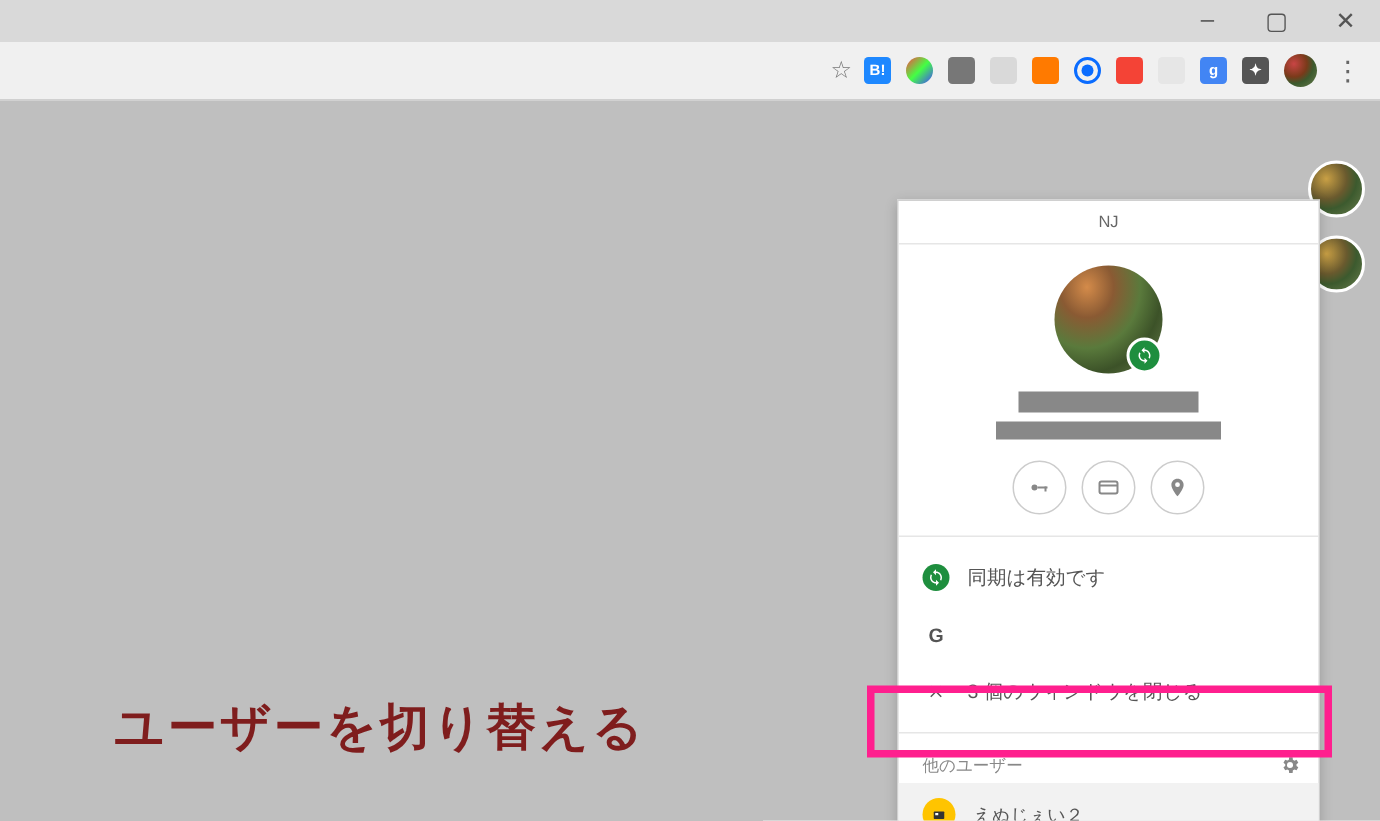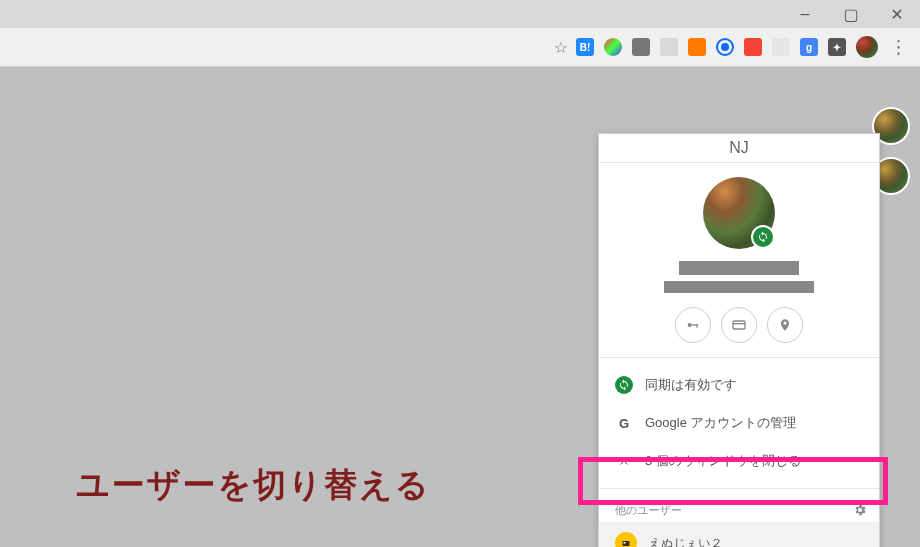--- a/index.html
+++ b/index.html
@@ -23,21 +23,21 @@
   .ext.g{background:#4285F4}
   .ext.puzzle{background:#555}
   .avatar-small{width:22px;height:22px;border-radius:50%;background:radial-gradient(circle at 30% 30%,#c94545 0%,#7a3a1a 40%,#3c5a2e 60%,#6a7d4d 100%)}
   .kebab{width:28px;text-align:center;color:#666;font-size:18px;letter-spacing:-1px}
   .content{position:relative;height:calc(547px - 28px - 38px);background:#bfbfbf}
   .mini-avatars{position:absolute;right:10px;top:40px;display:flex;flex-direction:column;gap:12px}
   .mini-avatar{width:34px;height:34px;border-radius:50%;background:radial-gradient(circle at 30% 30%,#c9a045 0%,#6a5a2e 40%,#3c5a2e 60%,#6a7d4d 100%);border:2px solid #fff}
   .big-text{position:absolute;left:76px;bottom:40px;color:#7f1d1d;font-weight:800;font-size:33px;letter-spacing:2px}
   
   .dropdown{position:absolute;right:40px;top:66px;width:280px;background:#fff;border:1px solid #d0d0d0;box-shadow:0 2px 8px rgba(0,0,0,.2);z-index:10}
-  .dd-header{height:28px;display:flex;align-items:center;justify-content:center;border-bottom:1px solid #e6e6e6;color:#666;font-size:16px}
+  .dd-header{height:28px;display:flex;align-items:center;justify-content:center;border-bottom:1px solid #e6e6e6;color:#666;font-size:11px}
   .dd-profile{display:flex;flex-direction:column;align-items:center;padding:14px 0 10px}
   .dd-avatar{width:72px;height:72px;border-radius:50%;position:relative;background:radial-gradient(ellipse at 30% 20%,#d48b4a 0%,#8a5a33 25%,#5a7a3c 50%,#3c5228 70%,#6a7d4d 100%)}
   .dd-avatar-badge{position:absolute;right:0;bottom:0;width:20px;height:20px;border-radius:50%;background:#1e8e3e;display:flex;align-items:center;justify-content:center;border:2px solid #fff}
   .dd-avatar-badge svg{width:12px;height:12px;fill:#fff}
   .redact1{width:120px;height:14px;background:#888;margin-top:12px}
   .redact2{width:150px;height:12px;background:#888;margin-top:6px}
   .dd-buttons{display:flex;gap:10px;margin-top:14px}
   .dd-circ{width:34px;height:34px;border:1px solid #ccc;border-radius:50%;background:#fff;display:flex;align-items:center;justify-content:center;color:#888}
   .dd-list{padding:4px 0}
   .dd-item{display:flex;align-items:center;gap:12px;padding:10px 16px;font-size:13px;color:#555}
@@ -132,21 +132,20 @@
       <div class="dd-item sync">
         <span class="ic">
           <svg width="12" height="12" viewBox="0 0 24 24" fill="currentColor">
               <path d="M12 4V1L8 5l4 4V6c3.3 0 6 2.7 6 6 0 1-.25 1.97-.7 2.8l1.46 1.46A7.93 7.93 0 0020 12c0-4.42-3.58-8-8-8zm0 14c-3.3 0-6-2.7-6-6 0-1 .25-1.97.7-2.8L5.24 7.74A7.93 7.93 0 004 12c0 4.42 3.58 8 8 8v3l4-4-4-4v3z"></path>
             </svg>
         </span>
         <span>同期は有効です</span>
       </div>
       <div class="dd-item">
         <span class="ic" style="font-weight:700;color:#555">G</span>
-        <span>Google アカウントの管理</span>
       </div>
       <div class="dd-item">
         <span class="ic">
           <svg width="12" height="12" viewBox="0 0 24 24" stroke="currentColor" stroke-width="2">
               <line x1="5" y1="5" x2="19" y2="19"></line>
               <line x1="19" y1="5" x2="5" y2="19"></line>
             </svg>
         </span>
         <span>3 個のウィンドウを閉じる</span>
       </div>

